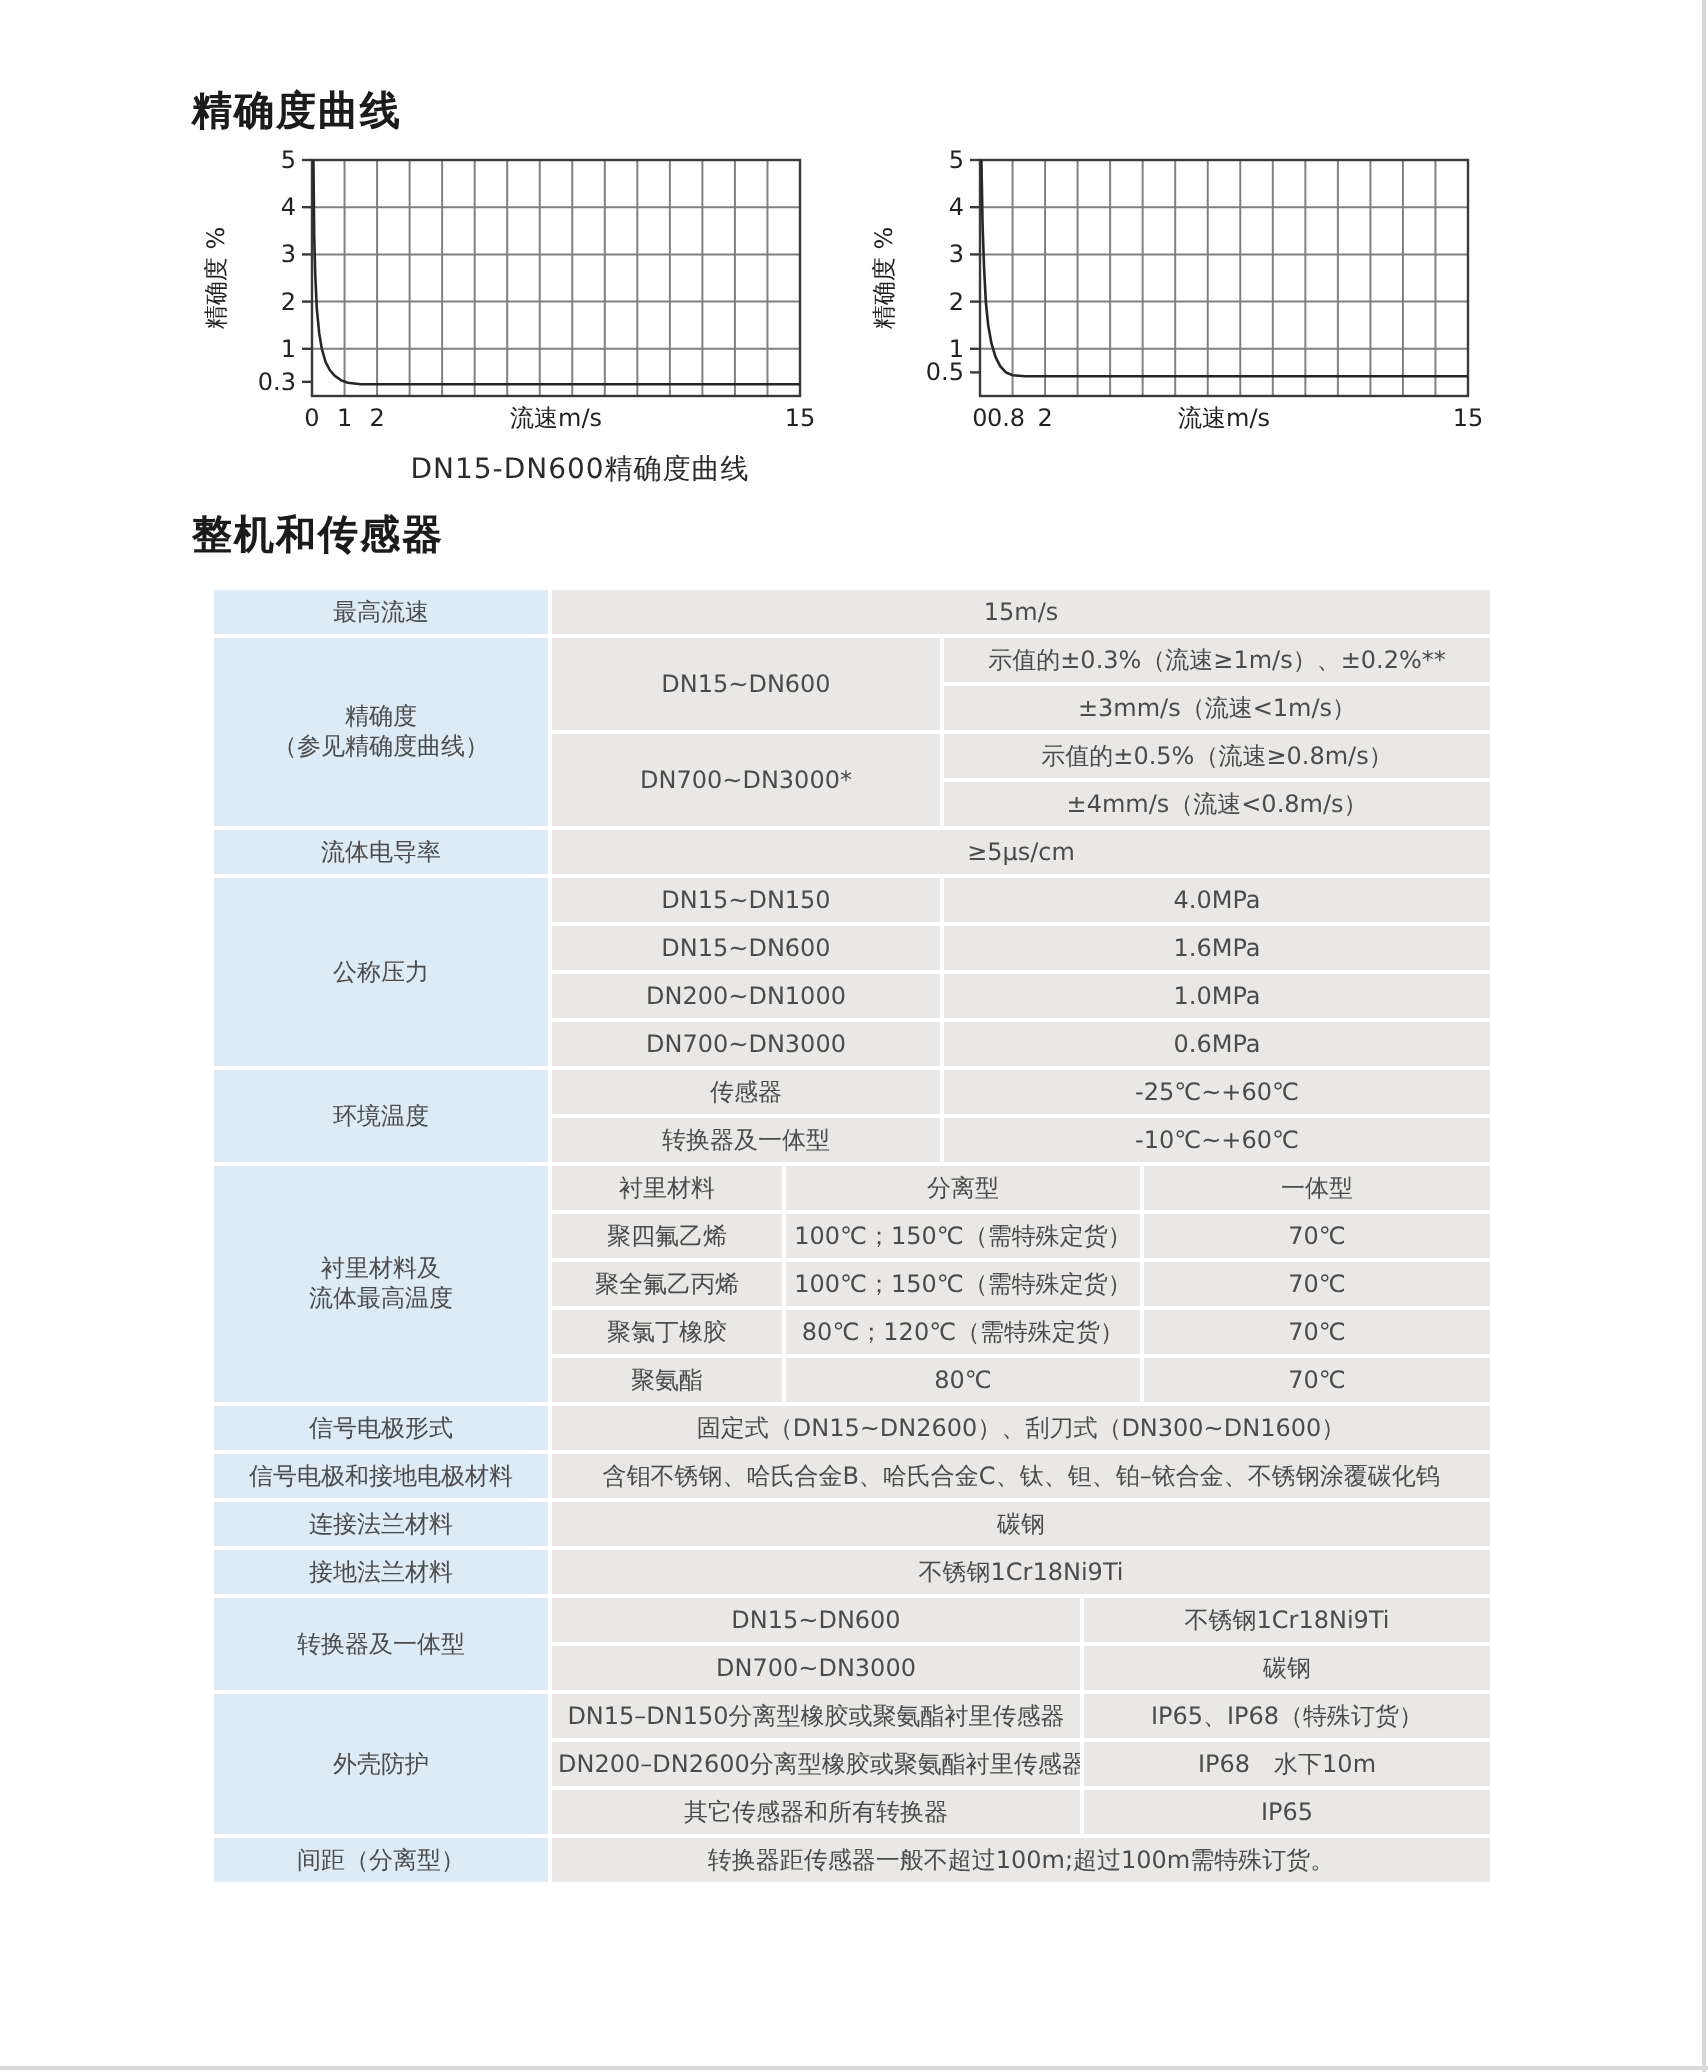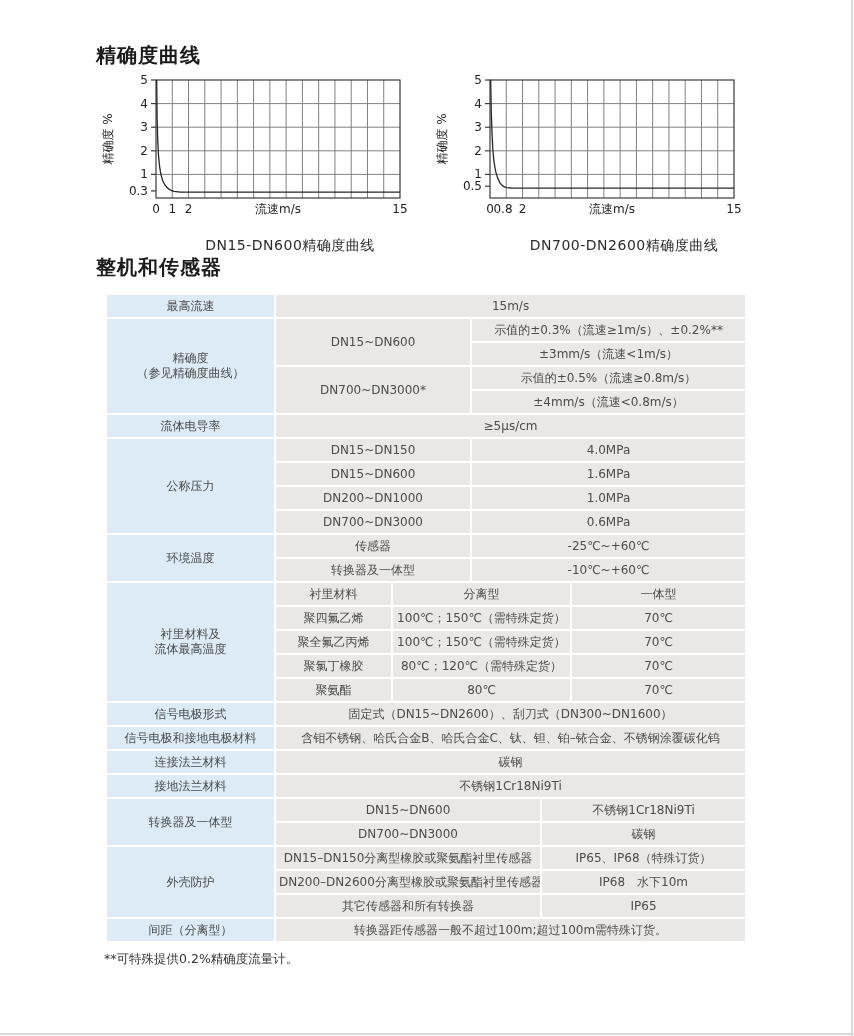--- a/index.html
+++ b/index.html
@@ -13,21 +13,21 @@
     font-size:20px;font-weight:bold;color:#1b1b1b;letter-spacing:1px;
   }
   #title1{top:42px;}
   #title2{top:254px;}
 
   
   .charts{position:absolute;left:100px;top:74px;display:flex;gap:2px;}
   .chart-block{width:332px;}
   .chart-block svg{display:block;}
   .chart-caption{
-    width:300px;margin:15px 0 0 40px;text-align:center;
+    width:300px;margin:4px 0 0 40px;text-align:center;
     font-size:14px;color:#2b2b2b;letter-spacing:0.5px;
   }
   .grid{stroke:#808080;stroke-width:1;}
   .frame{stroke:#3a3a3a;stroke-width:1.2;fill:none;}
   .tickline{stroke:#3a3a3a;stroke-width:1.2;}
   .curve{stroke:#262626;stroke-width:1.3;fill:none;}
   text.tick{font-size:12px;fill:#222;font-family:"DejaVu Sans","Liberation Sans",sans-serif;}
   text.ylab{text-anchor:end;}
   text.xlab{text-anchor:middle;}
   text.ytitle{font-size:12px;fill:#222;text-anchor:middle;}
@@ -133,21 +133,20 @@
         <line x1="51" y1="112.2" x2="56" y2="112.2" class="tickline"></line>
         <text x="48" y="116.2" class="tick ylab">0.5</text>
         <text x="56" y="139" class="tick xlab">0</text>
         <text x="69.01333333333334" y="139" class="tick xlab">0.8</text>
         <text x="88.53333333333333" y="139" class="tick xlab">2</text>
         <text x="300" y="139" class="tick xlab">15</text>
         <text x="178" y="139" class="tick xlab">流速m/s</text>
         <text x="12" y="65" class="ytitle" transform="rotate(-90 12 65)">精确度 %</text>
         <path d="M56.7 6.0 L57.3 39.0 L58.0 59.1 L58.9 76.8 L60.1 88.6 L61.7 97.6 L63.8 104.6 L66.1 109.1 L69.0 112.2 L72.3 113.6 L78.8 114.1 L300.0 114.1" class="curve"></path>
       </svg>
-    <div class="chart-caption">DN700-DN2600精确度曲线</div>
   </div>
 </div>
 
 <h2 class="sec-title" id="title2">整机和传感器</h2>
 
 <div class="spec-wrap">
 <table class="spec">
   <colgroup>
     <col style="width:169px">
         <col style="width:117px">
@@ -287,17 +286,16 @@
 
   <tr>
     <td class="lab">间距（分离型）</td>
     <td class="val" colspan="5">转换器距传感器一般不超过100m;超过100m需特殊订货。</td>
   </tr>
   </tbody>
 </table>
 </div>
 
 <div class="footnotes">
-  <div>**可特殊提供0.2%精确度流量计。</div>
 </div>
 
 <div class="edge-right"></div>
 <div class="edge-bottom"></div>
 
 </body></html>

